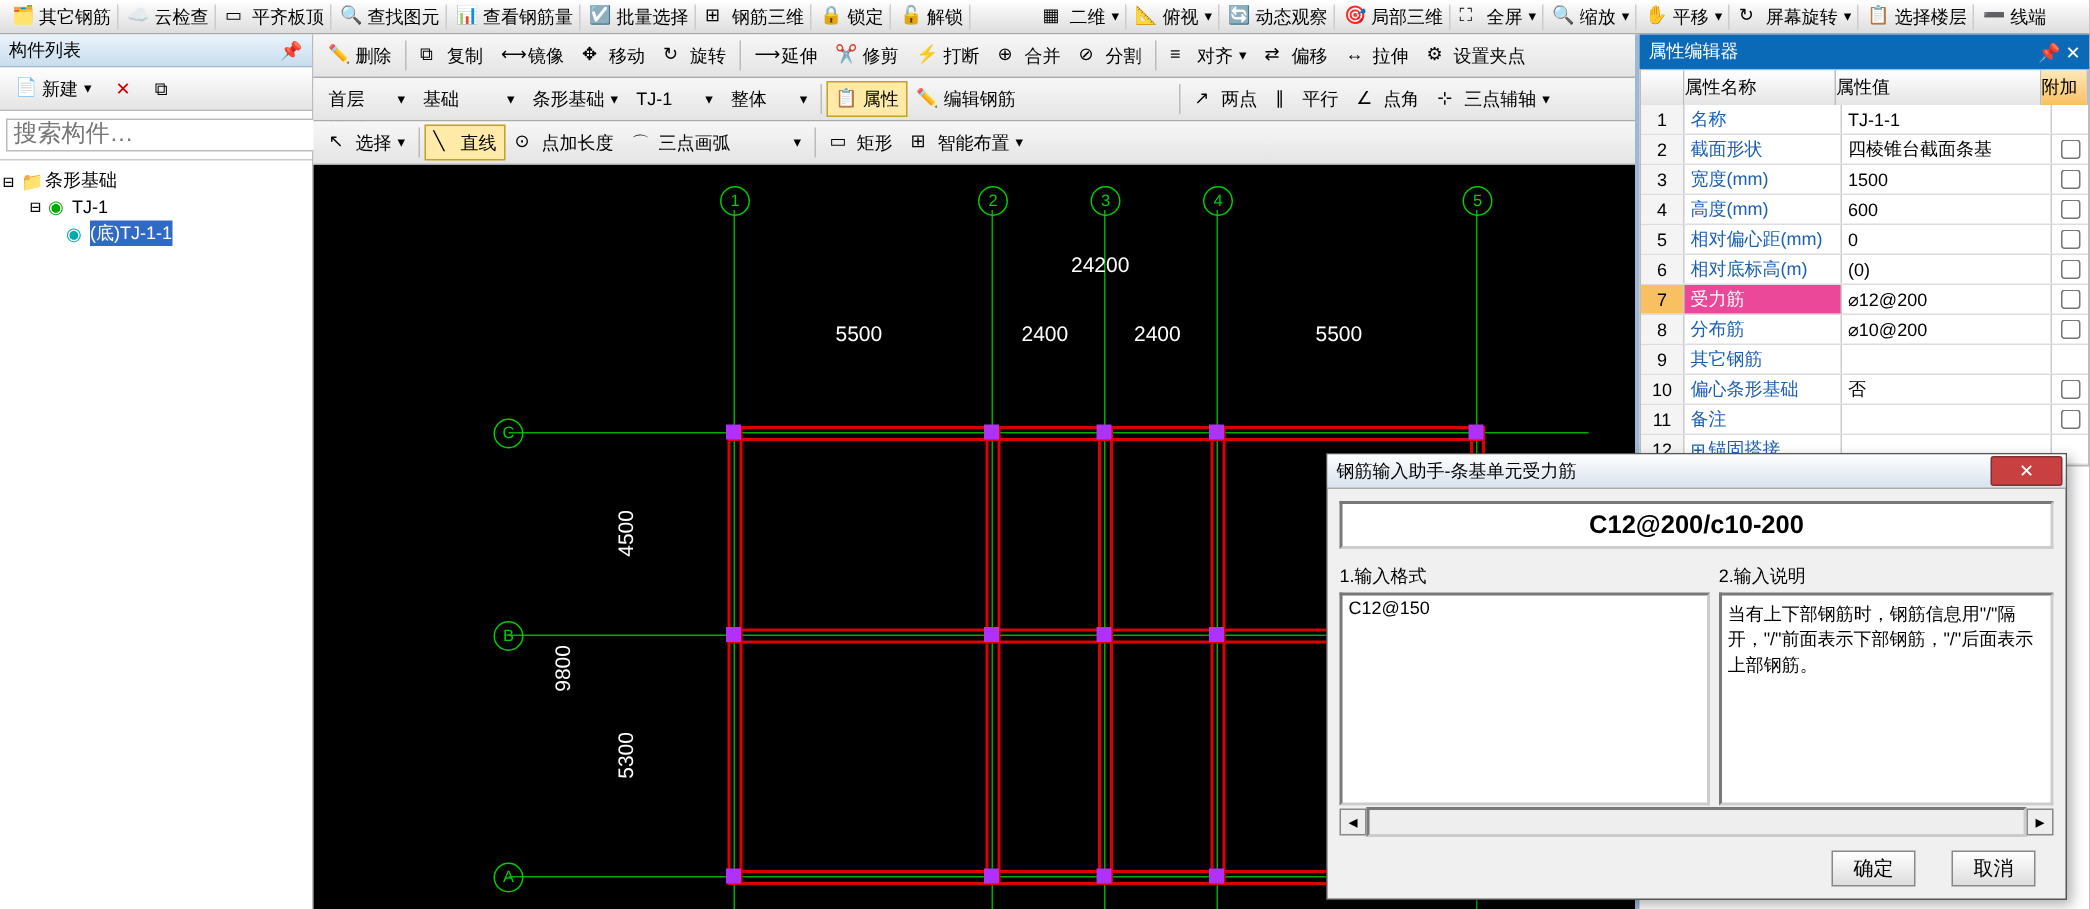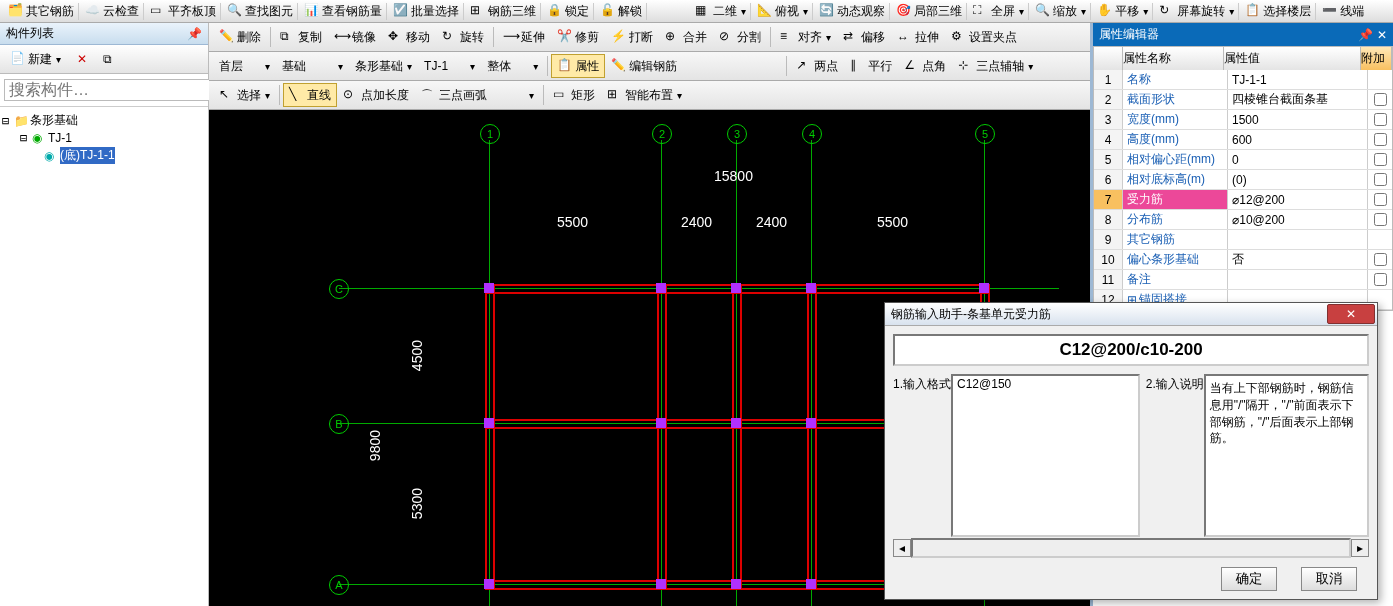--- a/index.html
+++ b/index.html
@@ -44,21 +44,21 @@
   .pname{flex:0 0 100px;border-right:1px solid #ccc;color:#1a5fb4;display:flex;align-items:center;padding-left:4px}
   .pval{flex:1;display:flex;align-items:center;padding-left:4px}
   .pchk{width:24px;border-left:1px solid #ccc;display:flex;align-items:center;justify-content:center}
   .prow.sel .pidx{background:#f8c060}
   .prow.sel .pname{background:#ec4899;color:#fff}
   .dialog{position:absolute;left:884px;top:302px;width:492px;height:296px;background:#f0f0f0;border:1px solid #555;box-shadow:3px 3px 8px rgba(0,0,0,.3);display:flex;flex-direction:column}
   .dlg-title{height:22px;background:linear-gradient(#fff,#d8e2ee);display:flex;align-items:center;justify-content:space-between;padding:0 0 0 6px;border-bottom:1px solid #aaa}
   .dlg-close{width:46px;height:18px;background:#c84040;border:1px solid #803030;border-radius:2px;color:#fff;display:flex;align-items:center;justify-content:center;margin-right:2px}
   .dlg-input{margin:8px;height:28px;border:2px inset #ccc;background:#fff;display:flex;align-items:center;justify-content:center;font-weight:bold;font-size:17px}
   .dlg-body{flex:1;display:flex;margin:0 8px}
-  .dlg-col{flex:1;display:flex;}
+  .dlg-col{flex:1;display:flex;flex-direction:column}
   .dlg-col h4{margin:2px 0;font-size:12px;font-weight:normal}
   .dlg-list{flex:1;border:2px inset #ccc;background:#fff;overflow:auto}
   .dlg-list div{padding:1px 4px}
   .dlg-list .sel{background:#d8e8ff}
   .dlg-desc{flex:1;border:2px inset #ccc;background:#fff;padding:4px;font-size:12px;line-height:1.4}
   .dlg-btns{height:40px;display:flex;align-items:center;justify-content:flex-end;gap:24px;padding-right:20px}
   .dlg-btns button{width:56px;height:24px;border:1px solid #888;background:linear-gradient(#fff,#ddd)}
   .scrollbar{height:18px;display:flex;align-items:center;margin:2px 8px}
   .scrollbar .tr{flex:1;height:16px;border:2px inset #ccc;background:#eee}
   .scrollbar .ar{width:16px;height:16px;border:1px solid #888;background:#eee;display:flex;align-items:center;justify-content:center}
@@ -408,21 +408,21 @@
       <div class="gcirc" style="left:120px;top:169px">
           <span>C</span>
         </div>
       <div class="gcirc" style="left:120px;top:304px">
           <span>B</span>
         </div>
       <div class="gcirc" style="left:120px;top:465px">
           <span>A</span>
         </div>
 
-      <div class="dim" style="left:505px;top:58px">15800</div>
+      <div class="dim" style="left:505px;top:58px">24200</div>
       <div class="dim" style="left:348px;top:104px">5500</div>
       <div class="dim" style="left:472px;top:104px">2400</div>
       <div class="dim" style="left:547px;top:104px">2400</div>
       <div class="dim" style="left:668px;top:104px">5500</div>
       <div class="dim" style="left:158px;top:320px;writing-mode:vertical-rl;transform:rotate(180deg)">9800</div>
       <div class="dim" style="left:200px;top:230px;writing-mode:vertical-rl;transform:rotate(180deg)">4500</div>
       <div class="dim" style="left:200px;top:378px;writing-mode:vertical-rl;transform:rotate(180deg)">5300</div>
     </div>
   </div>
 

